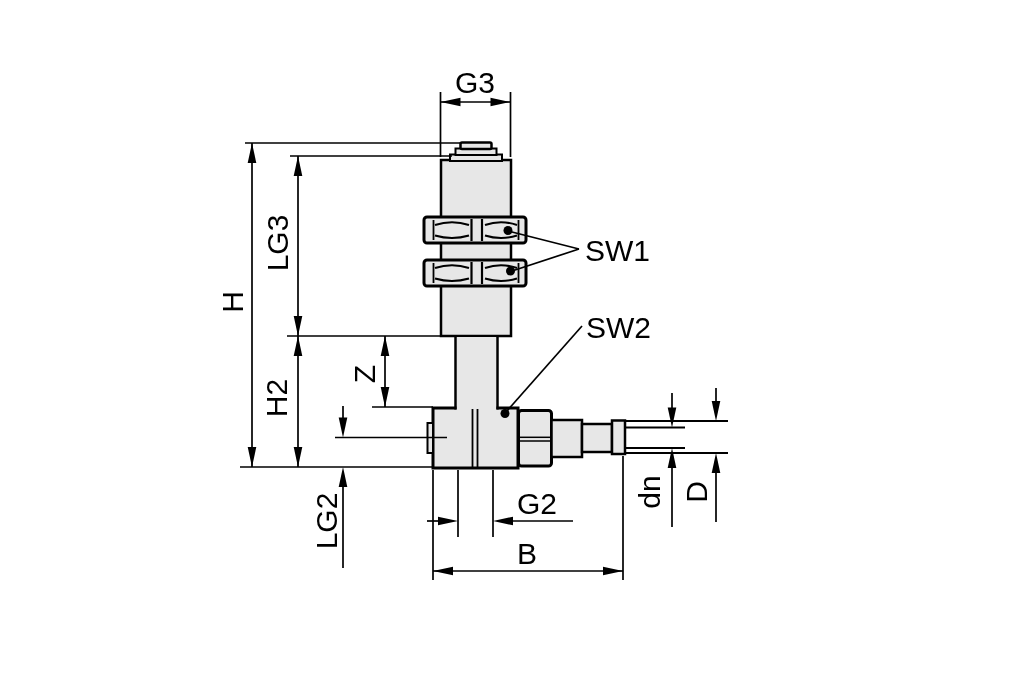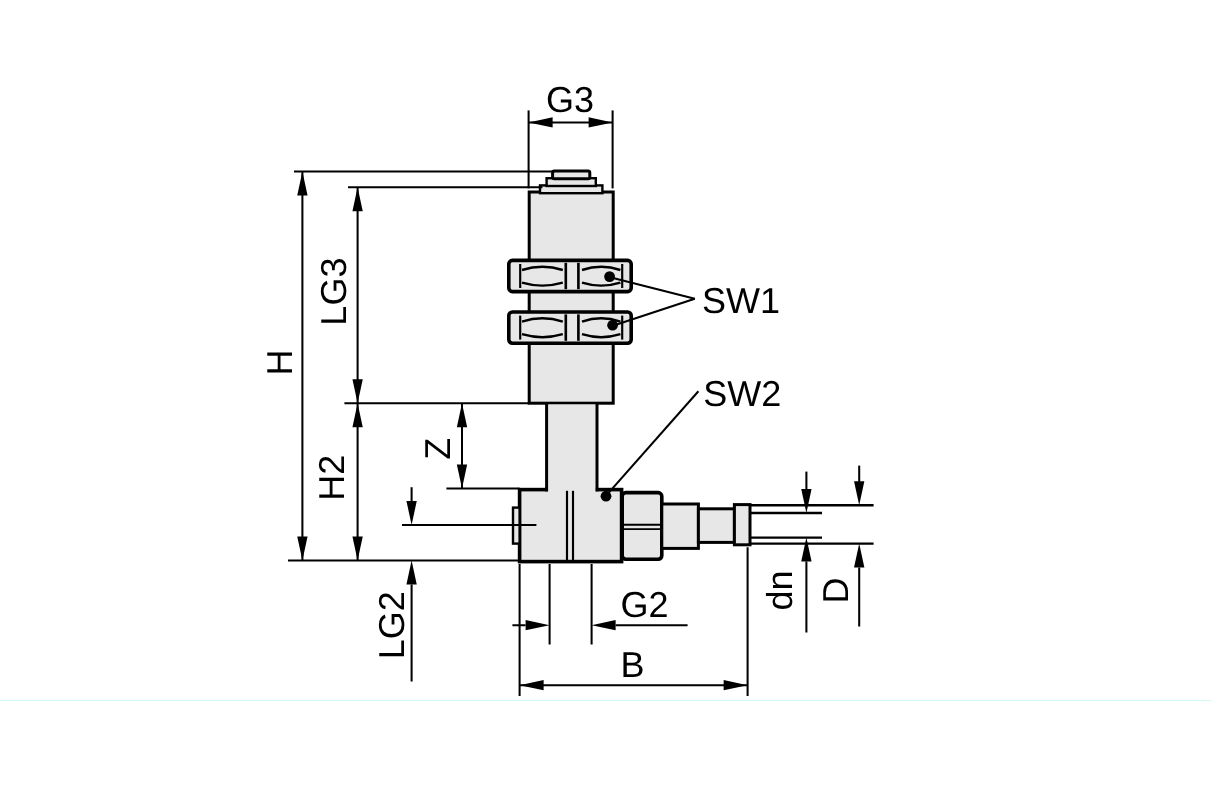--- a/index.html
+++ b/index.html
@@ -1,16 +1,16 @@
 <!DOCTYPE html>
 <html><head>
 <meta charset="utf-8">
 <style>
   html,body{margin:0;padding:0;background:#fff;}
-  .stage{position:relative;width:1010px;height:584px;background:#5eead4;overflow:hidden;text-decoration:underline;}
+  .stage{position:relative;width:1010px;height:584px;background:#e5e5e5;overflow:hidden;text-decoration:underline;}
   svg{display:block;}
   .part{fill:#e7e7e7;stroke:#000;}
   .w25{stroke-width:2.5;}
   .w3{stroke-width:3;}
   .w2{stroke-width:2;}
   .edge{stroke:#000;fill:none;}
   .thin{stroke:#000;stroke-width:1.7;fill:none;}
   .ph{stroke:#000;stroke-width:2;fill:none;}
   .arrow{fill:#000;stroke:none;}
   .dot{fill:#000;stroke:none;}

